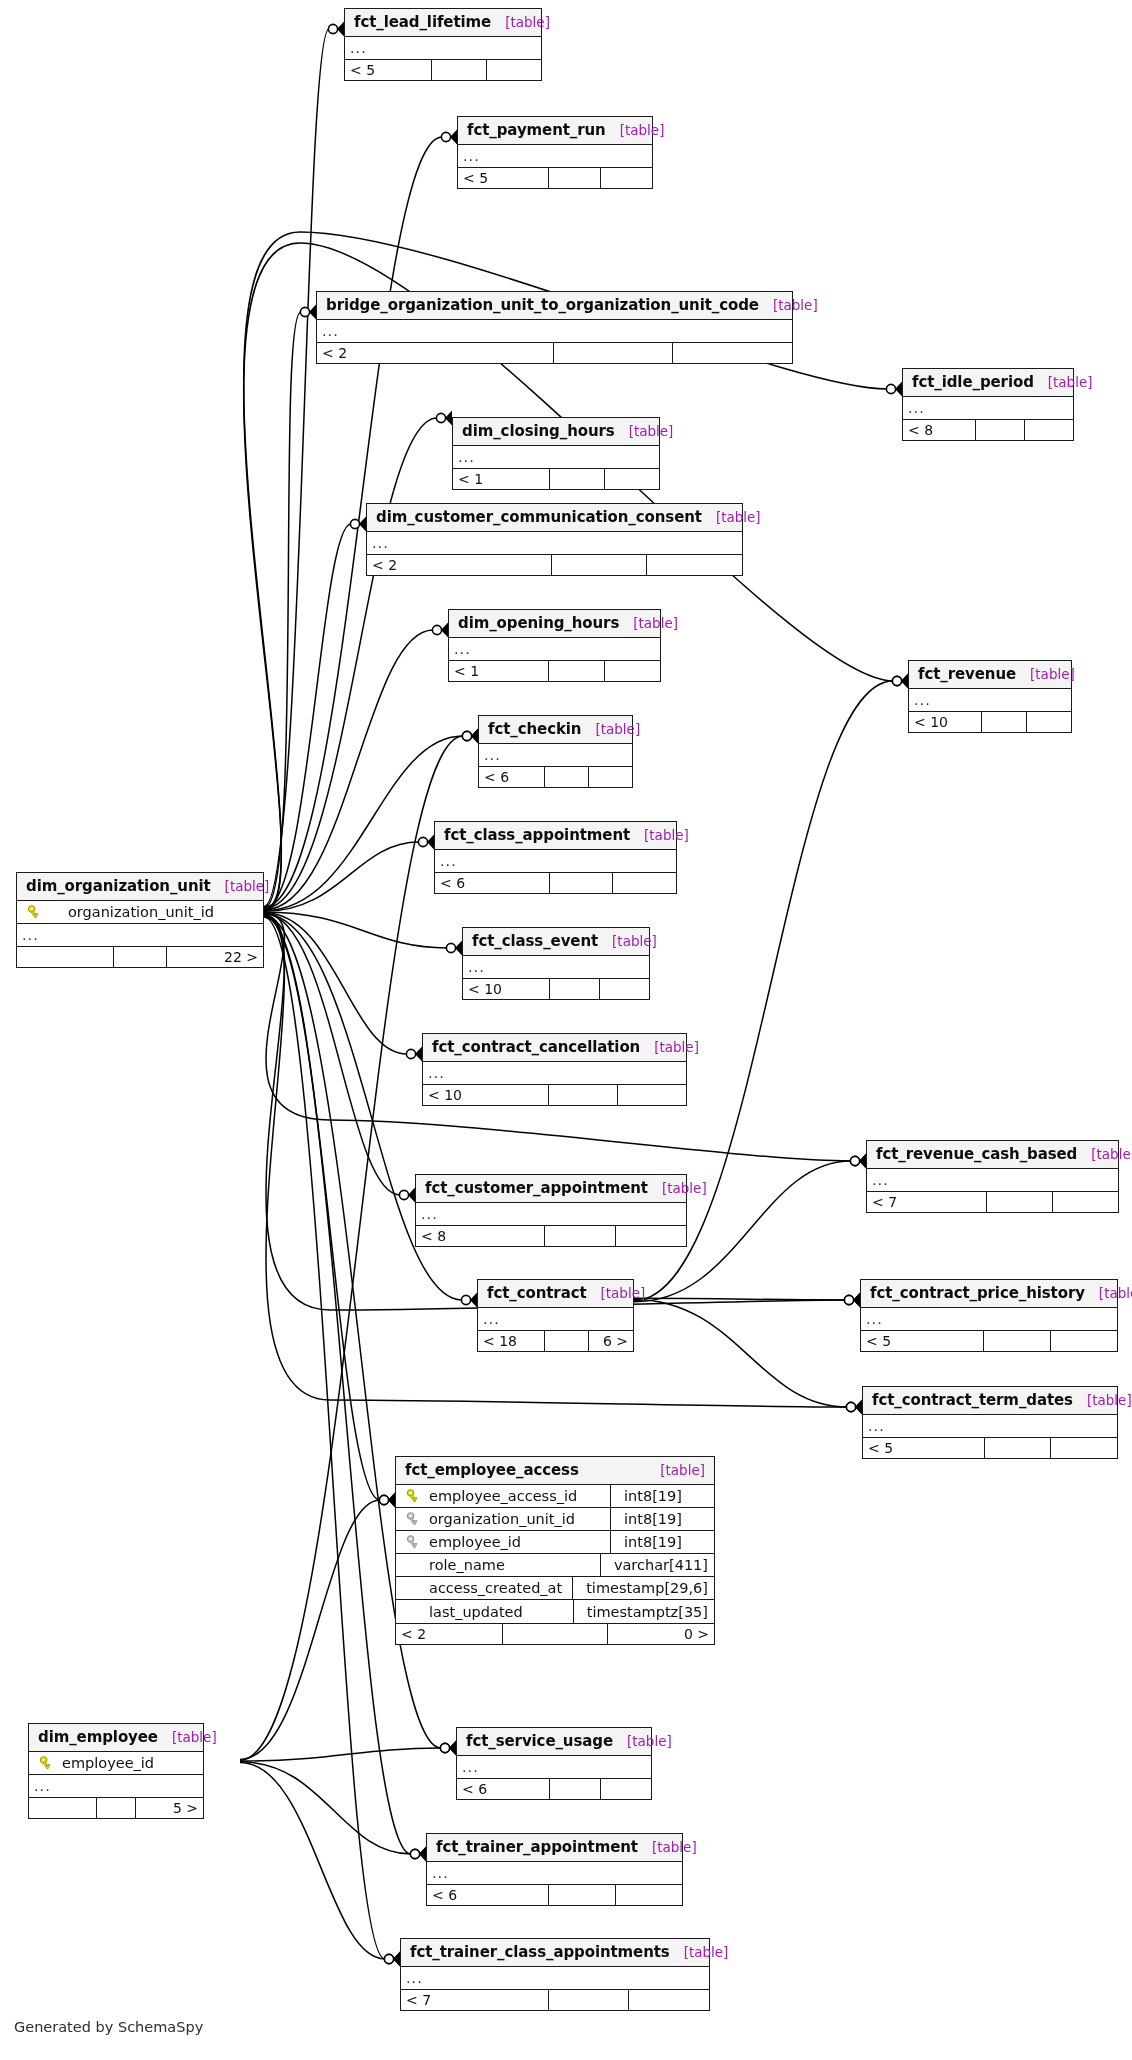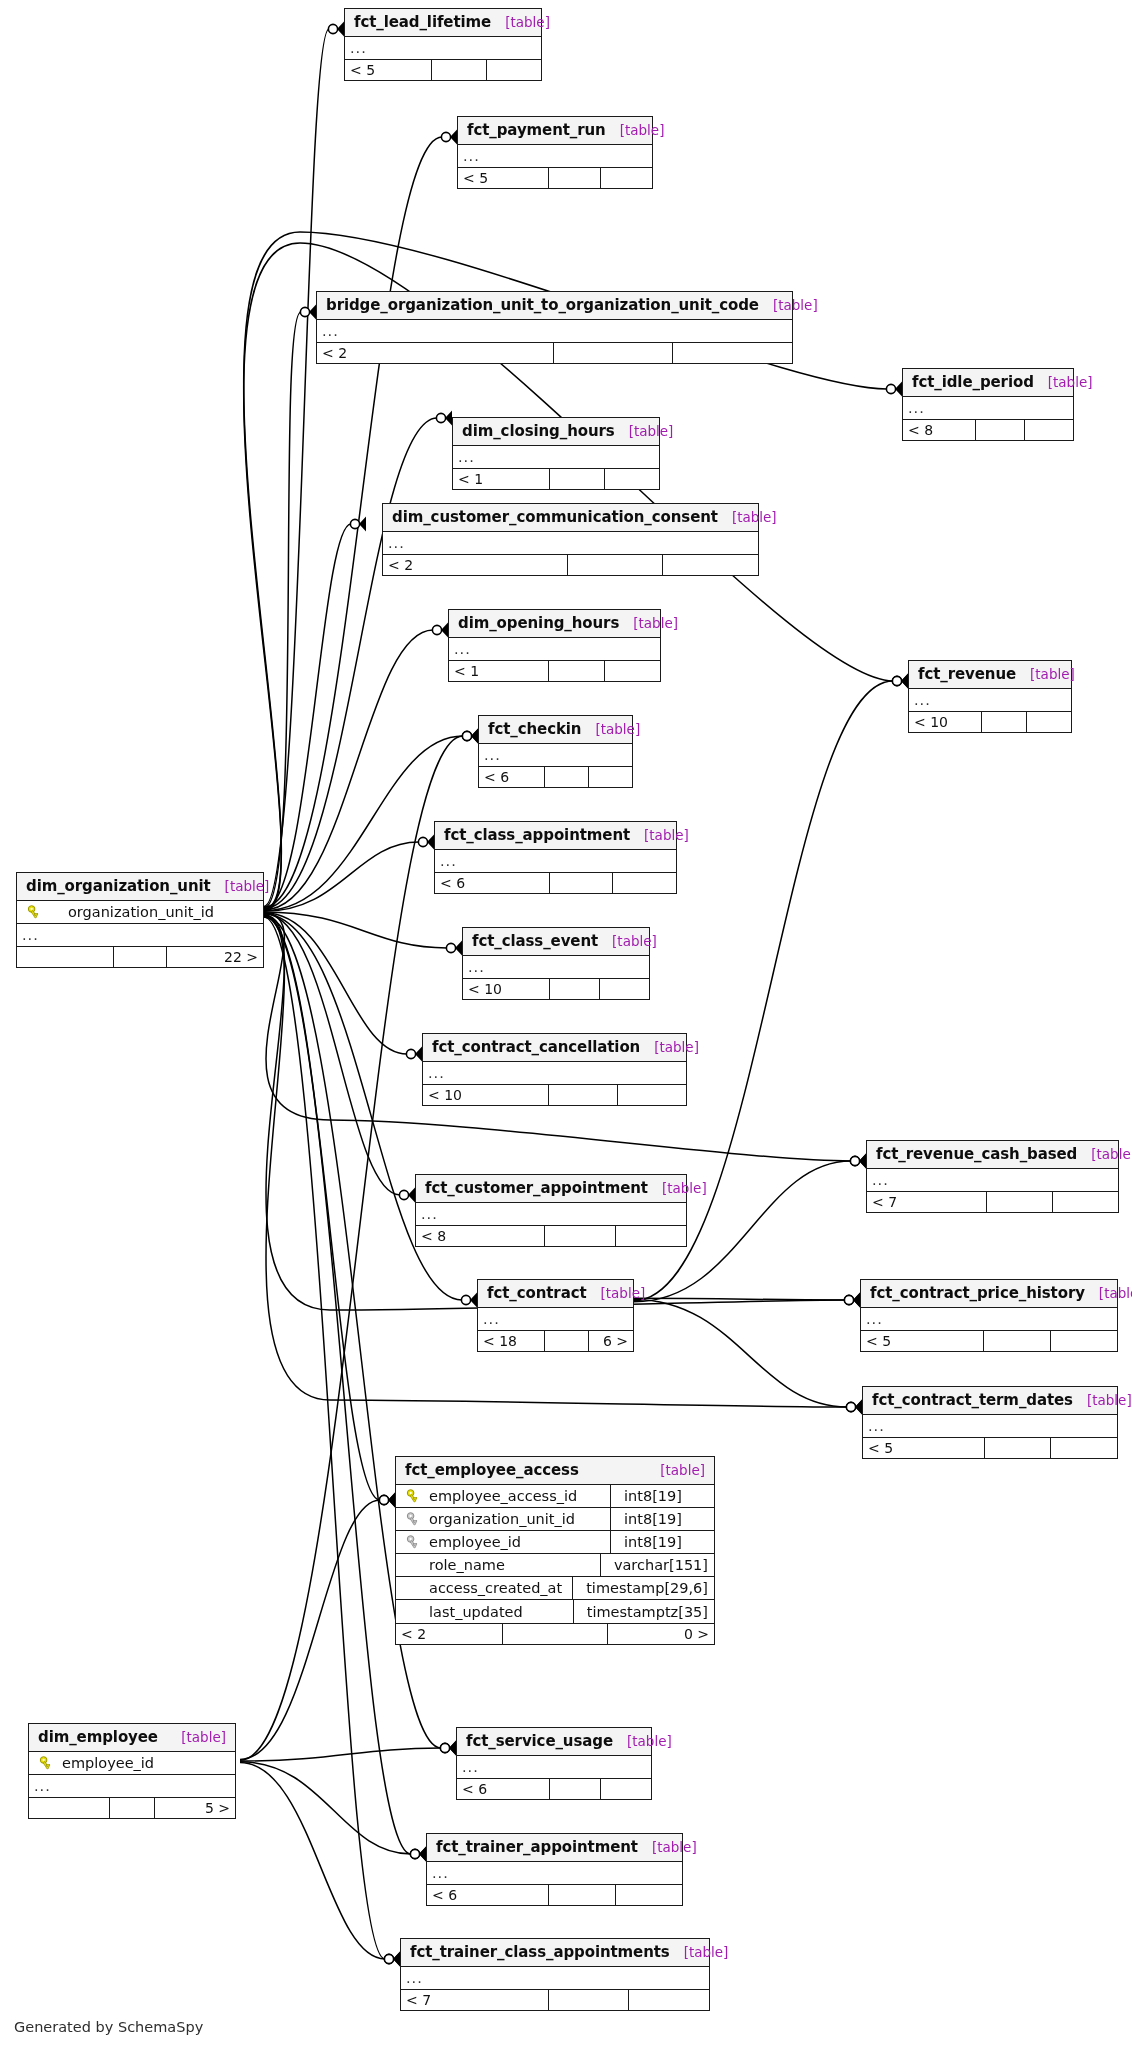--- a/index.html
+++ b/index.html
@@ -423,21 +423,21 @@
         </div>
         <div class="tbl-body">
           <div class="ellipsis-row">...</div>
         </div>
         <div class="foot-row">
           <div class="foot-cell foot-left" style="width: 98px;">&lt; 1</div>
           <div class="foot-cell foot-left" style="width: 55px;"></div>
           <div class="foot-cell foot-left" style="width: 55px; flex: 1 1 auto;"></div>
         </div>
       </div>
-      <div class="table-node" style="left: 366px; top: 503px; width: 377px; margin-left: 16px;">
+      <div class="table-node" style="left: 366px; top: 503px; width: 377px;">
         <div class="tbl-header">
           <span class="tbl-name">dim_customer_communication_consent</span>
           <span class="tbl-tag">[table]</span>
         </div>
         <div class="tbl-body">
           <div class="ellipsis-row">...</div>
         </div>
         <div class="foot-row">
           <div class="foot-cell foot-left" style="width: 186px;">&lt; 2</div>
           <div class="foot-cell foot-left" style="width: 95px;"></div>
@@ -660,21 +660,21 @@
             </div>
           </div>
           <div class="ellipsis-row" style="border-top: none;">...</div>
         </div>
         <div class="foot-row">
           <div class="foot-cell foot-left" style="width: 97px;"></div>
           <div class="foot-cell foot-left" style="width: 53px;"></div>
           <div class="foot-cell foot-right" style="width: 96px; flex: 1 1 auto; text-align: right;">22 &gt;</div>
         </div>
       </div>
-      <div class="table-node" style="left: 28px; top: 1723px; width: 208px;">
+      <div class="table-node" style="left: 28px; top: 1723px; width: 176px;">
         <div class="tbl-header">
           <span class="tbl-name">dim_employee</span>
           <span class="tbl-tag">[table]</span>
         </div>
         <div class="tbl-body">
           <div class="col-row">
             <div class="col-name">
               <span class="key-icon">
                 <svg width="15" height="15" viewBox="0 0 15 15">
                   <circle cx="4.6" cy="4.0" r="3.3" fill="#e8e000" stroke="#9c9700" stroke-width="1"></circle>
@@ -740,21 +740,21 @@
               </span>
               <span>employee_id</span>
             </div>
             <div class="col-type">int8[19]</div>
           </div>
           <div class="col-row">
             <div class="col-name">
               <span class="key-icon"></span>
               <span>role_name</span>
             </div>
-            <div class="col-type">varchar[151]</div>
+            <div class="col-type">varchar[411]</div>
           </div>
           <div class="col-row">
             <div class="col-name">
               <span class="key-icon"></span>
               <span>access_created_at</span>
             </div>
             <div class="col-type">timestamp[29,6]</div>
           </div>
           <div class="col-row">
             <div class="col-name">

